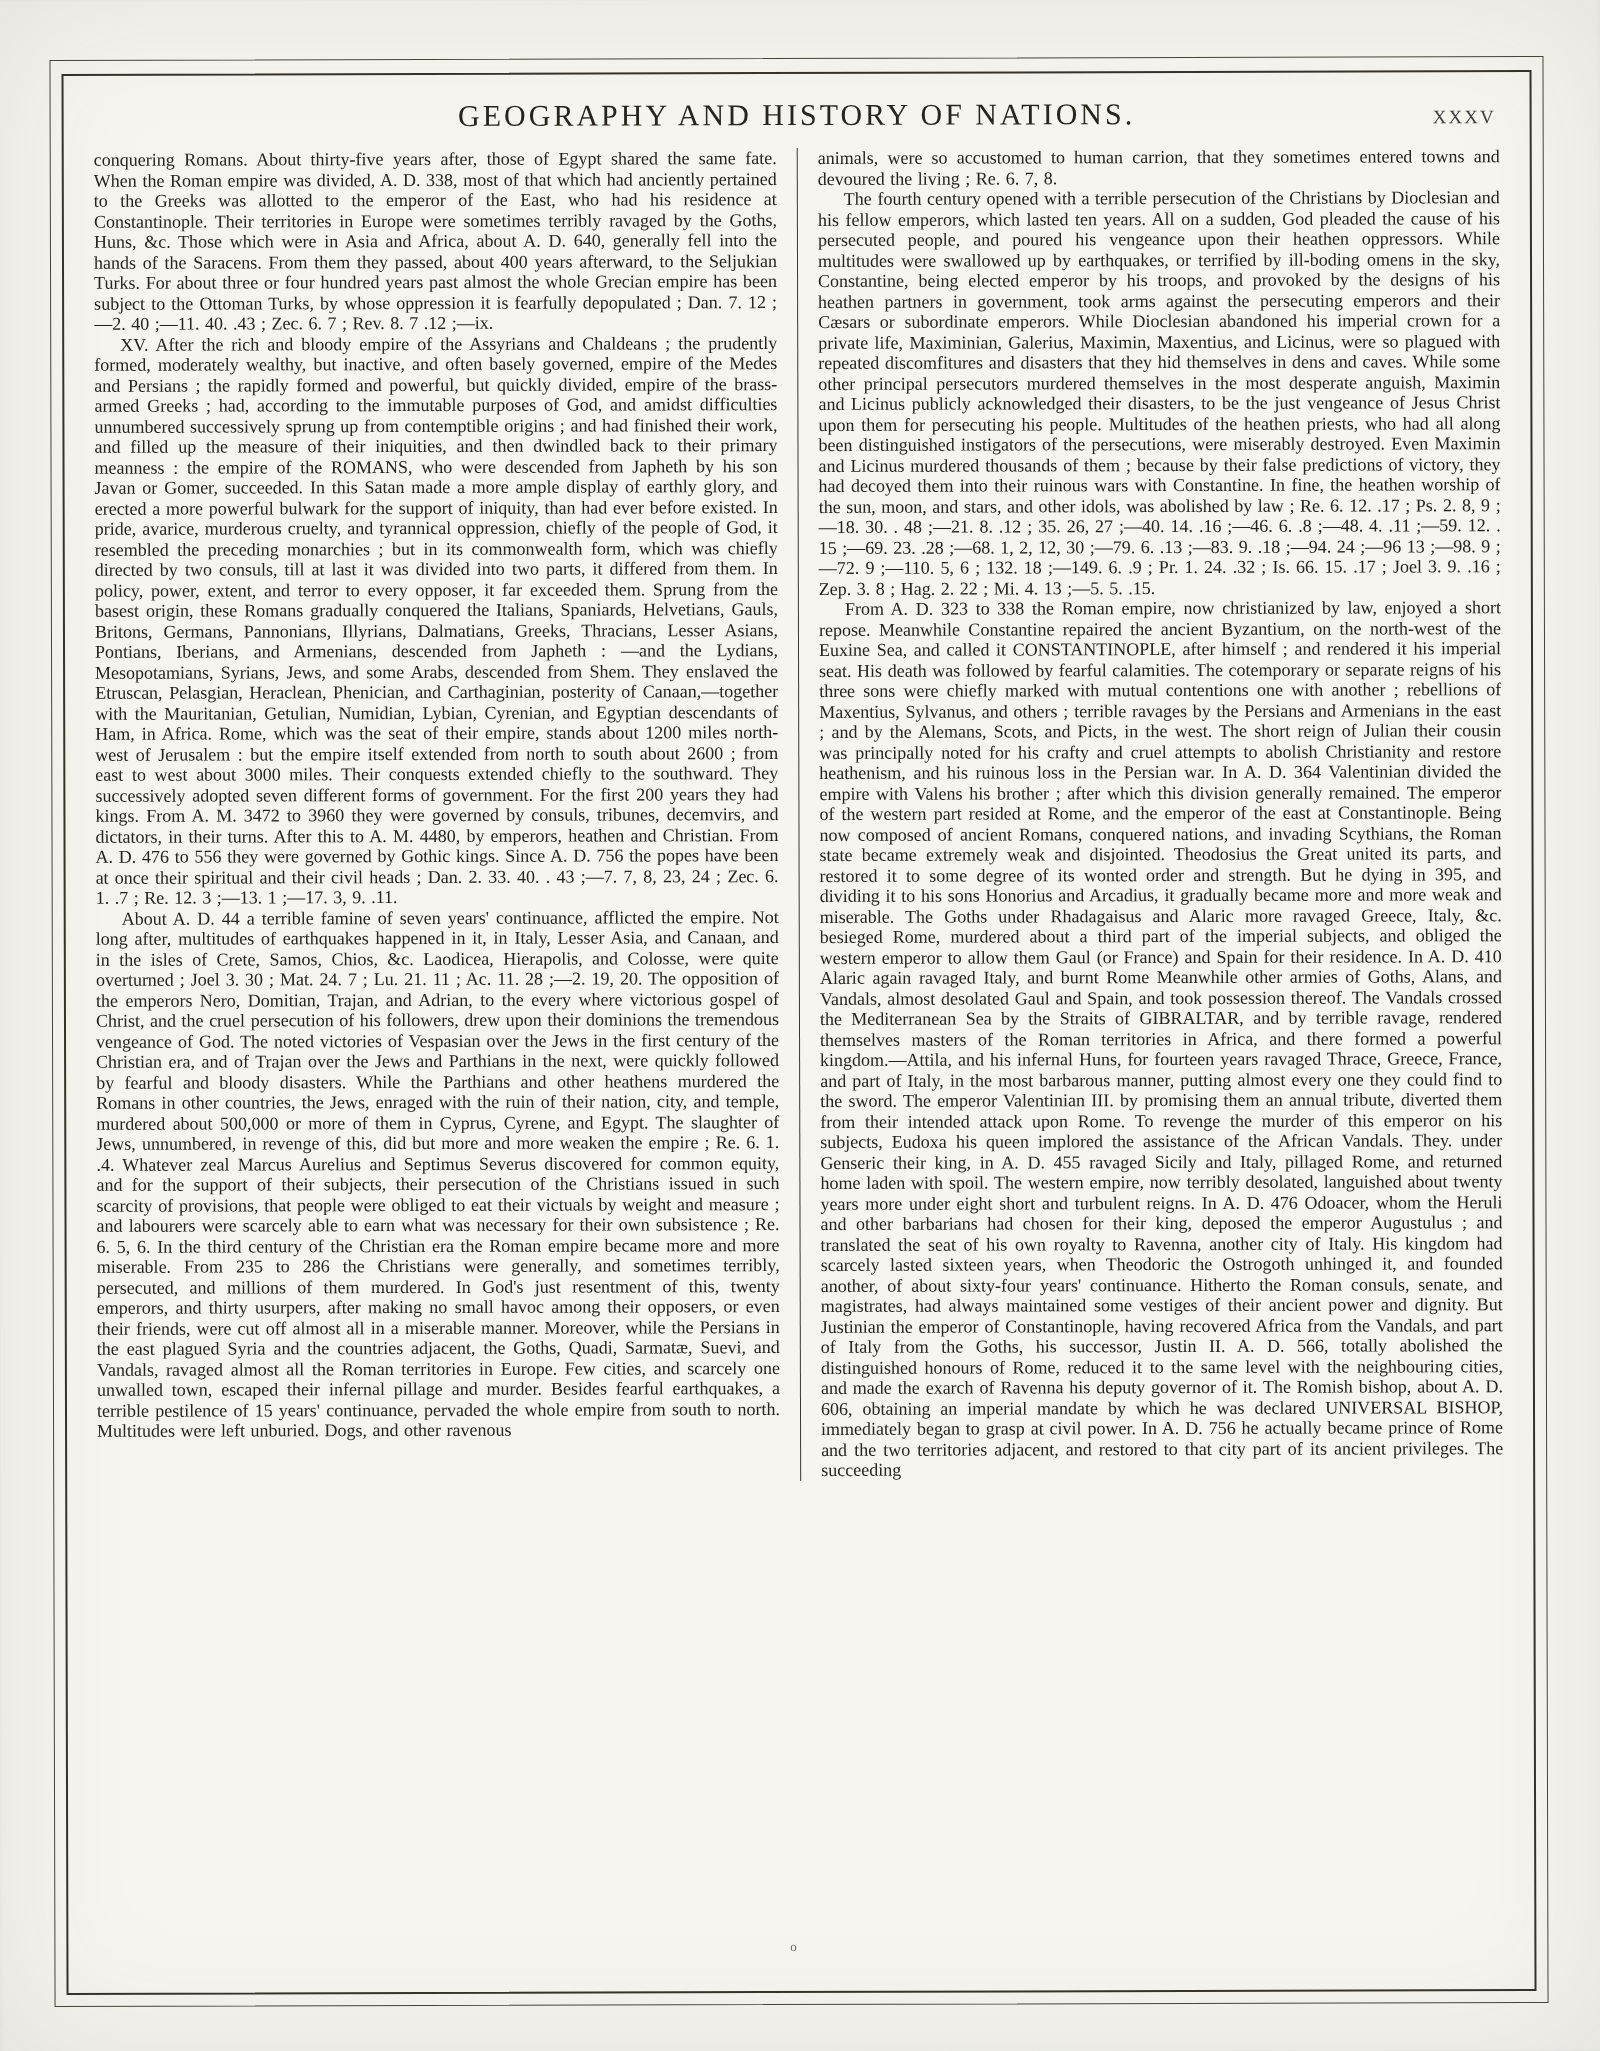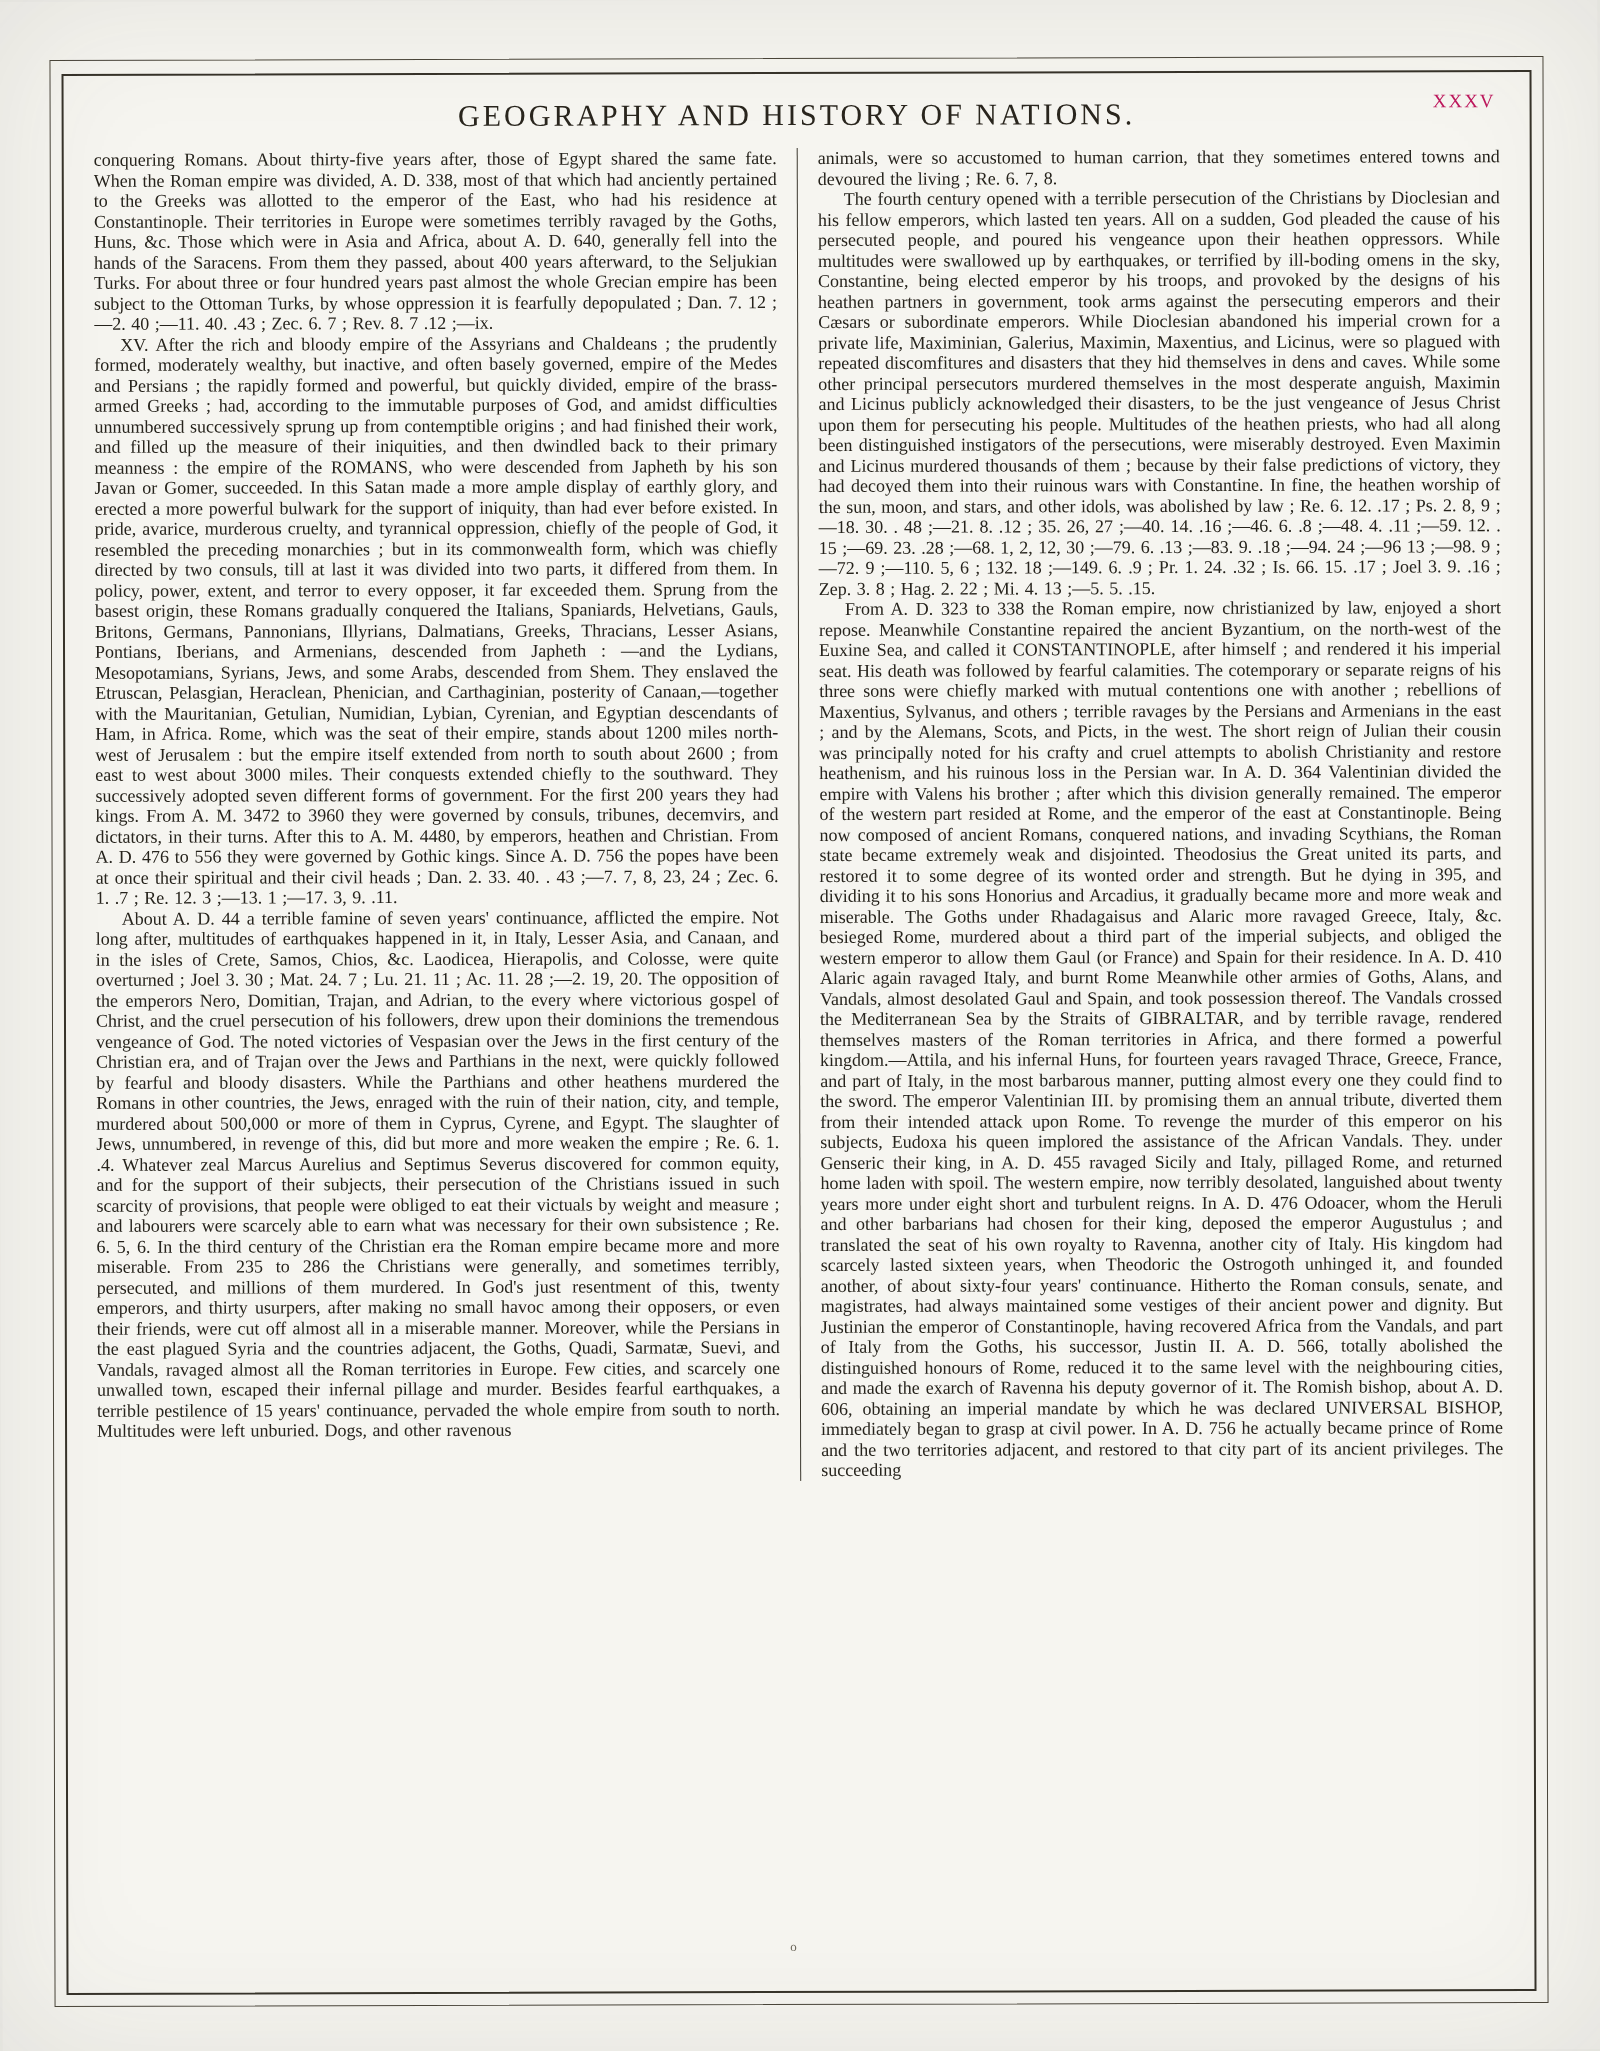--- a/index.html
+++ b/index.html
@@ -62,24 +62,24 @@
     text-align: center;
     font-size: 30px;
     font-weight: normal;
     letter-spacing: 3px;
     color: #2a261e;
     white-space: nowrap;
   }
   .page-number {
     position: absolute;
     right: 4px;
-    top: 0;
+    top: 16px;
     font-size: 19px;
     letter-spacing: 2px;
-    color: #be185d;
+    color: #404040;
   }
   .columns {
     display: flex;
     align-items: stretch;
     overflow: hidden;
     max-height: 1830px;
   }
   .col {
     width: 50%;
     box-sizing: border-box;

